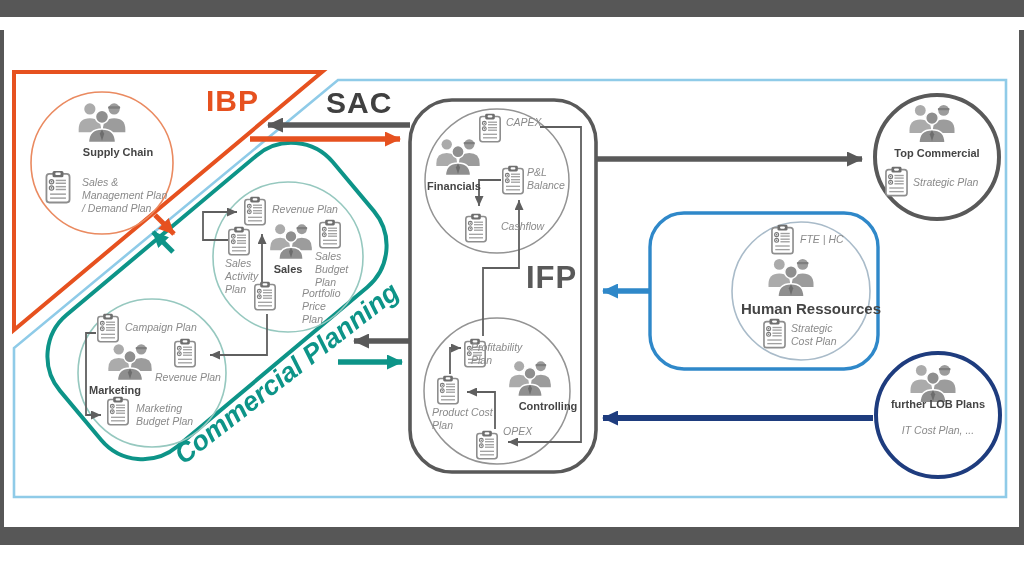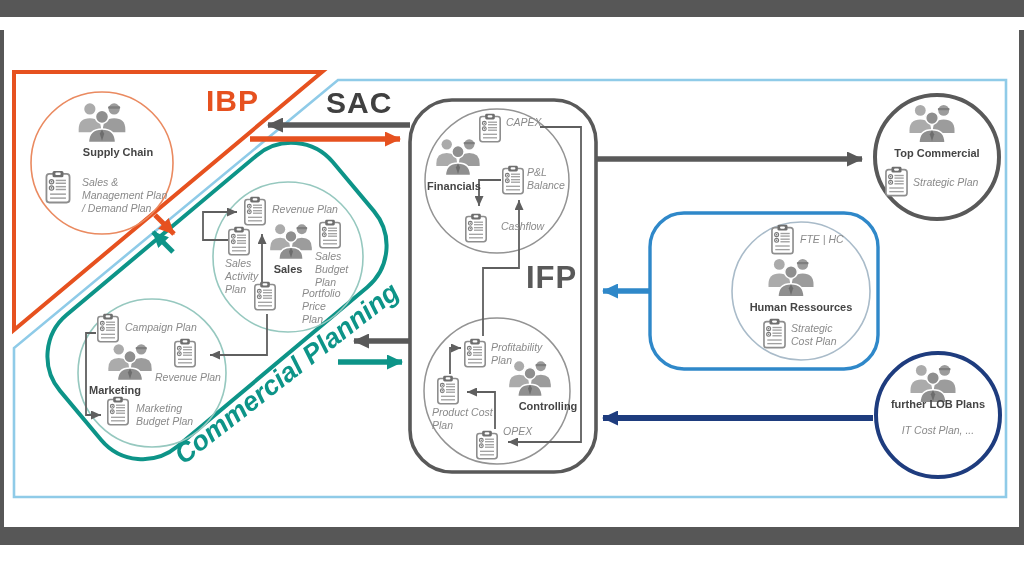--- a/index.html
+++ b/index.html
@@ -206,21 +206,21 @@
     <div>Balance</div>
   </div>
   <svg class="icon" style="left:464px;top:213px;" width="24" height="30">
       <use href="#sym-clipboard"></use>
     </svg>
   <div class="plan" style="left:493px;top:220px;margin-left:8px;">Cashflow</div>
 
   <svg class="icon" style="left:463px;top:338px;" width="24" height="30">
       <use href="#sym-clipboard"></use>
     </svg>
-  <div class="plan" style="left:491px;top:341px;">
+  <div class="plan" style="left:471px;top:341px;">
     <div>Profitability</div>
     <div>Plan</div>
   </div>
   <svg class="icon" style="left:436px;top:375px;" width="24" height="30">
       <use href="#sym-clipboard"></use>
     </svg>
   <div class="plan" style="left:432px;top:406px;">
     <div>Product Cost</div>
     <div>Plan</div>
   </div>
@@ -233,21 +233,21 @@
     </svg>
   <div class="plan" style="left:503px;top:425px;">OPEX</div>
 
   <svg class="icon" style="left:770px;top:224px;" width="25" height="31">
       <use href="#sym-clipboard"></use>
     </svg>
   <div class="plan" style="left:800px;top:233px;">FTE | HC</div>
   <svg class="icon" style="left:764px;top:256px;" width="54" height="42">
       <use href="#sym-people"></use>
     </svg>
-  <div class="entity" style="left:741px;top:301px;width:120px;font-size:11px;">Human Ressources</div>
+  <div class="entity" style="left:741px;top:301px;width:120px;font-size:15px;">Human Ressources</div>
   <svg class="icon" style="left:762px;top:318px;" width="25" height="31">
       <use href="#sym-clipboard"></use>
     </svg>
   <div class="plan" style="left:791px;top:322px;">
     <div>Strategic</div>
     <div>Cost Plan</div>
   </div>
 
   <svg class="icon" style="left:905px;top:102px;" width="54" height="42">
       <use href="#sym-people"></use>

